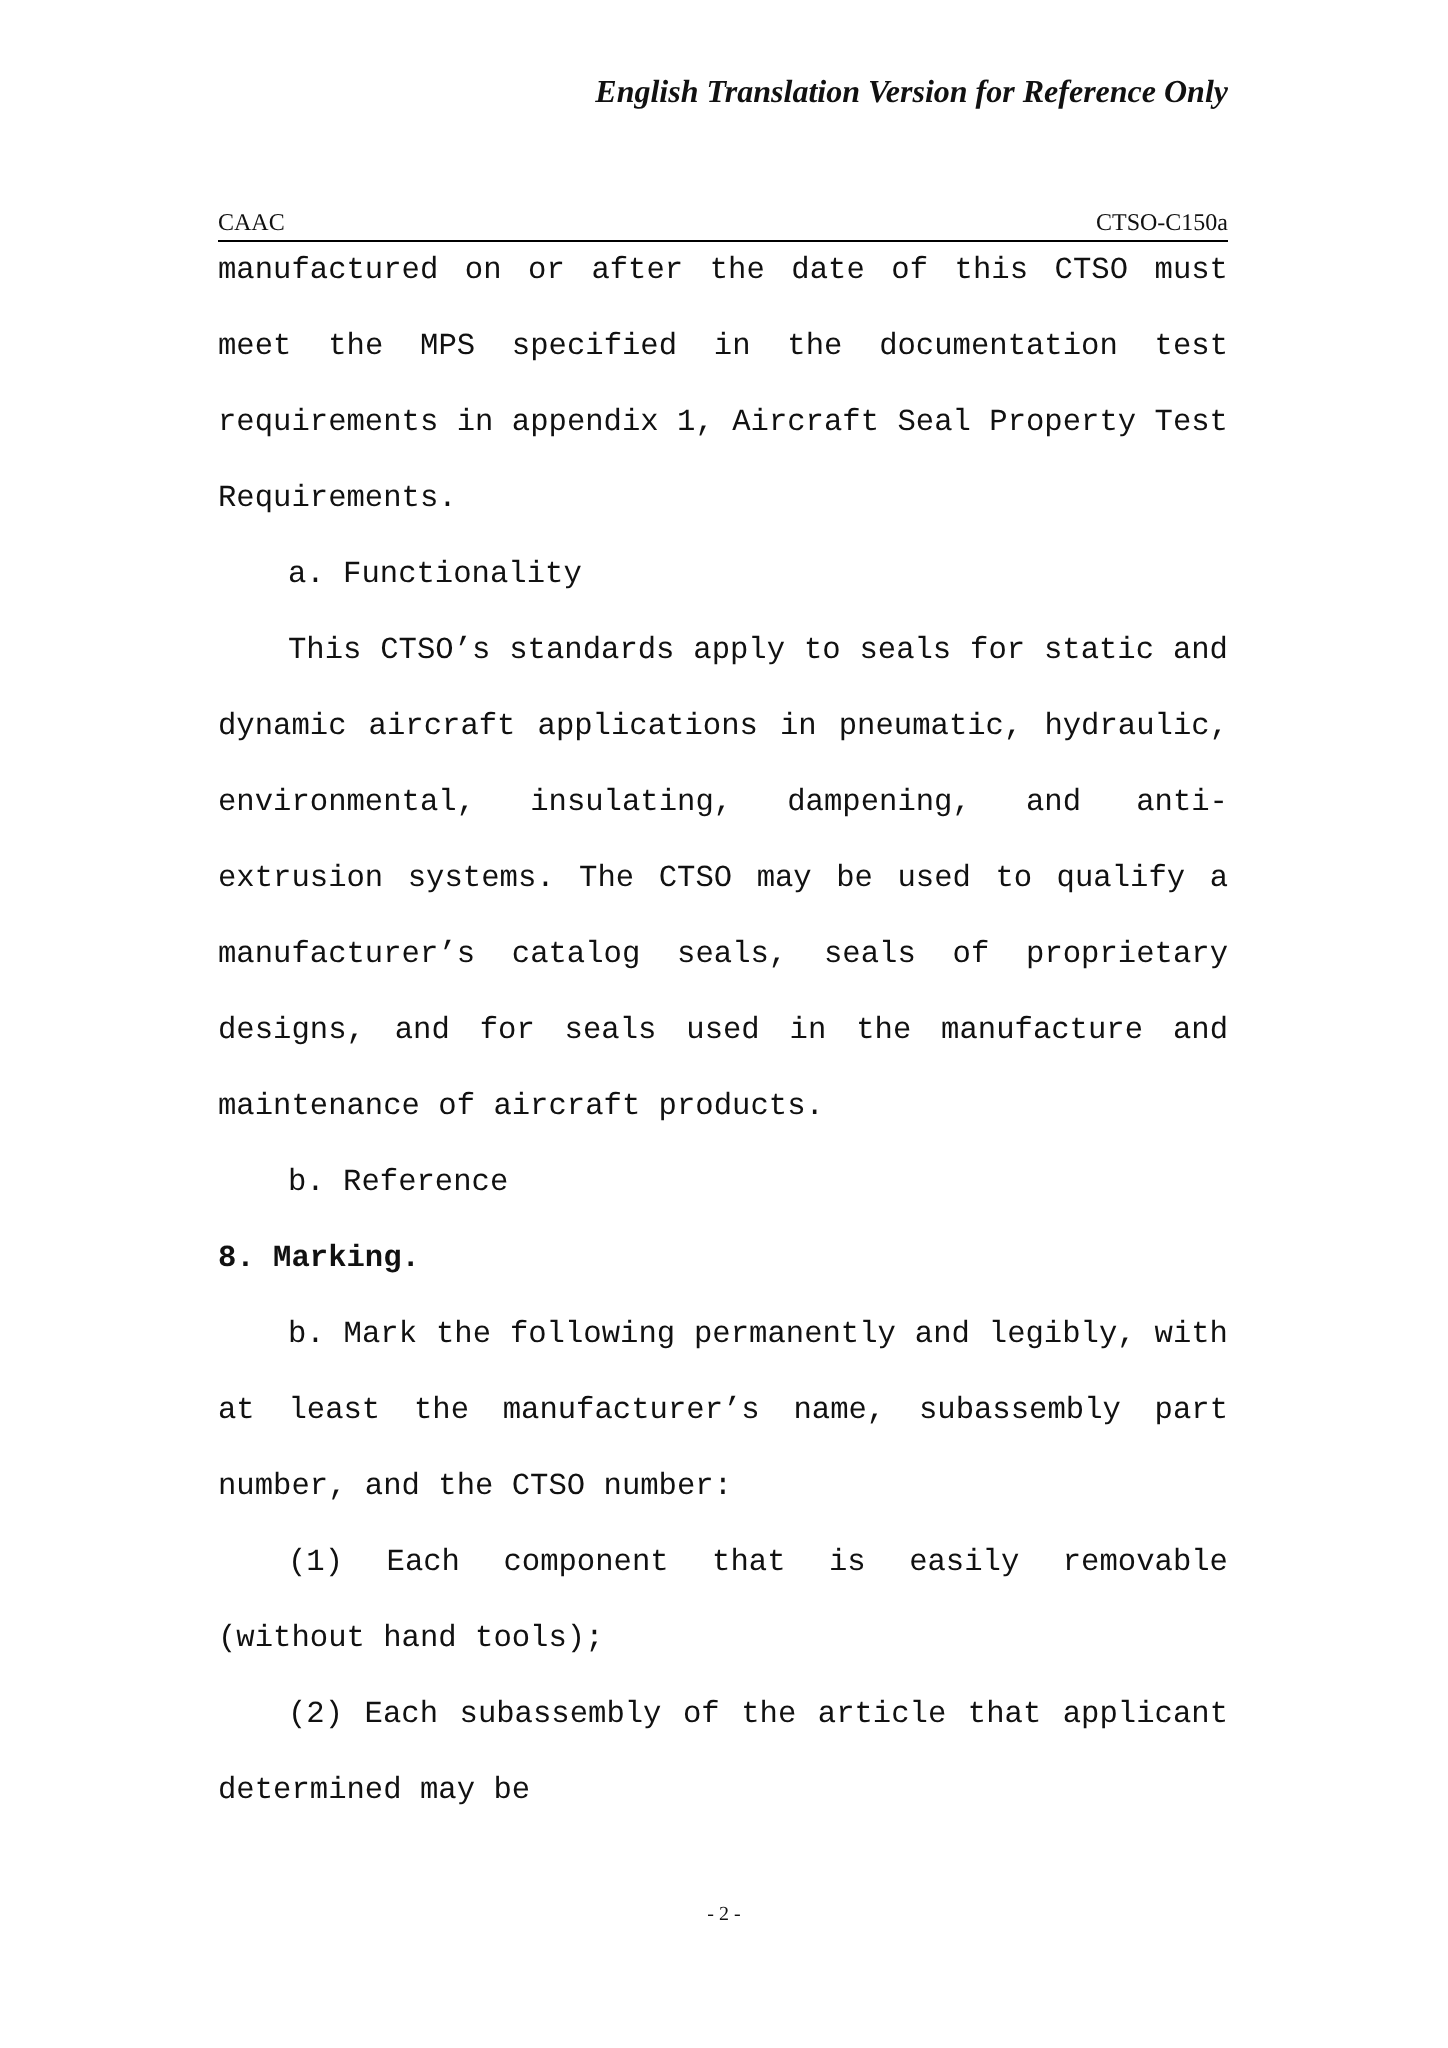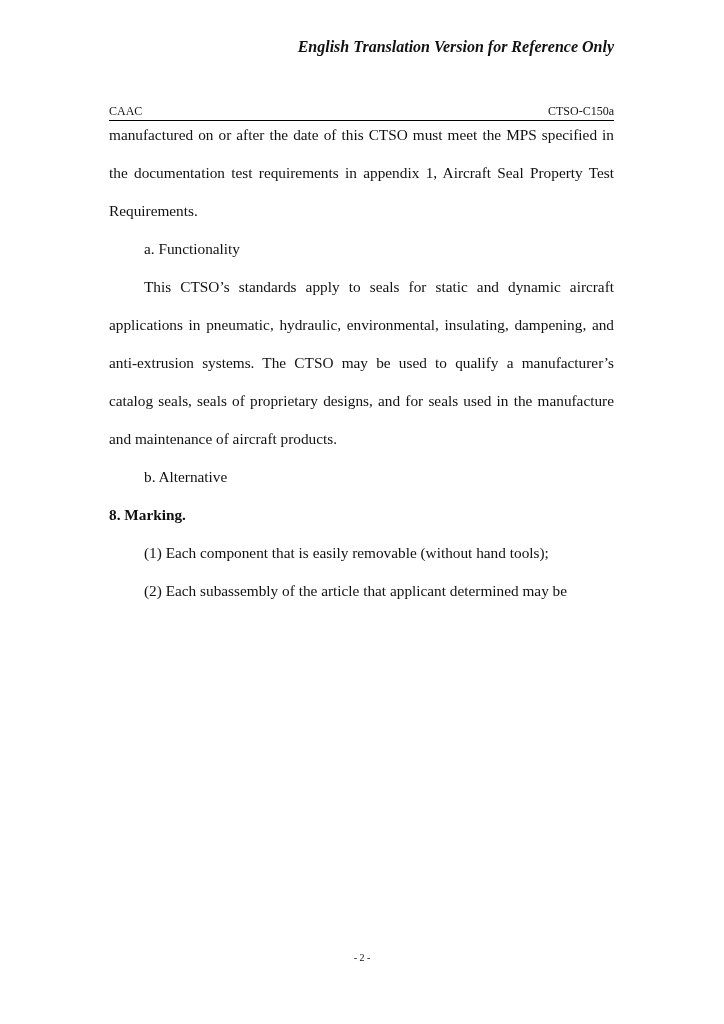--- a/index.html
+++ b/index.html
@@ -3,38 +3,39 @@
   <meta charset="utf-8">
   <style>
     html, body { margin: 0; padding: 0; background: #ffffff; }
     body { width: 724px; height: 1024px; position: relative; overflow: hidden;
       font-family: "Liberation Serif", serif; color: #111; }
     .title { position: absolute; right: 110px; top: 38px; font-size: 16px; font-weight: bold; font-style: italic; }
     .hdr { position: absolute; left: 109px; right: 110px; top: 104px; height: 16px;
       border-bottom: 1px solid #000; font-size: 12px; }
     .hdr .l { position: absolute; left: 0; top: 0; }
     .hdr .r { position: absolute; right: 0; top: 0; text-align: right; }
-    .body { position: absolute; left: 109px; right: 110px; top: 116px; font-size: 15.3px; line-height: 38px; }
+    .body { position: absolute; left: 109px; right: 110px; top: 116px; font-size: 15.3px; line-height: 38px; font-family: Liberation Mono, monospace; }
     .p { margin: 0; text-align: justify; text-align-last: auto; }
     .ind { text-indent: 35px; }
     .h { font-weight: bold; margin: 0; }
     .pagenum { position: absolute; left: 0; right: 0; top: 952px; text-align: center; font-size: 10px; }
   </style>
 </head>
 <body>
 
 <div class="title">English Translation Version for Reference Only</div>
 <div class="hdr">
   <span class="l">CAAC</span>
   <span class="r">CTSO-C150a</span>
 </div>
 
 <div class="body">
   <p class="p">manufactured on or after the date of this CTSO must meet the MPS specified in the documentation test requirements in appendix 1, Aircraft Seal Property Test Requirements.</p>
   <p class="p ind">a. Functionality</p>
   <p class="p ind">This CTSO’s standards apply to seals for static and dynamic aircraft applications in pneumatic, hydraulic, environmental, insulating, dampening, and anti-extrusion systems. The CTSO may be used to qualify a manufacturer’s catalog seals, seals of proprietary designs, and for seals used in the manufacture and maintenance of aircraft products.</p>
-  <p class="p ind">b. Alternative</p>
+  <p class="p ind">b. Reference</p>
   <p class="h">8. Marking.</p>
+  <p class="p ind">b. Mark the following permanently and legibly, with at least the manufacturer’s name, subassembly part number, and the CTSO number:</p>
   <p class="p ind">(1) Each component that is easily removable (without hand tools);</p>
   <p class="p ind">(2) Each subassembly of the article that applicant determined may be</p>
 </div>
 
 <div class="pagenum">- 2 -</div>
 
 </body></html>

